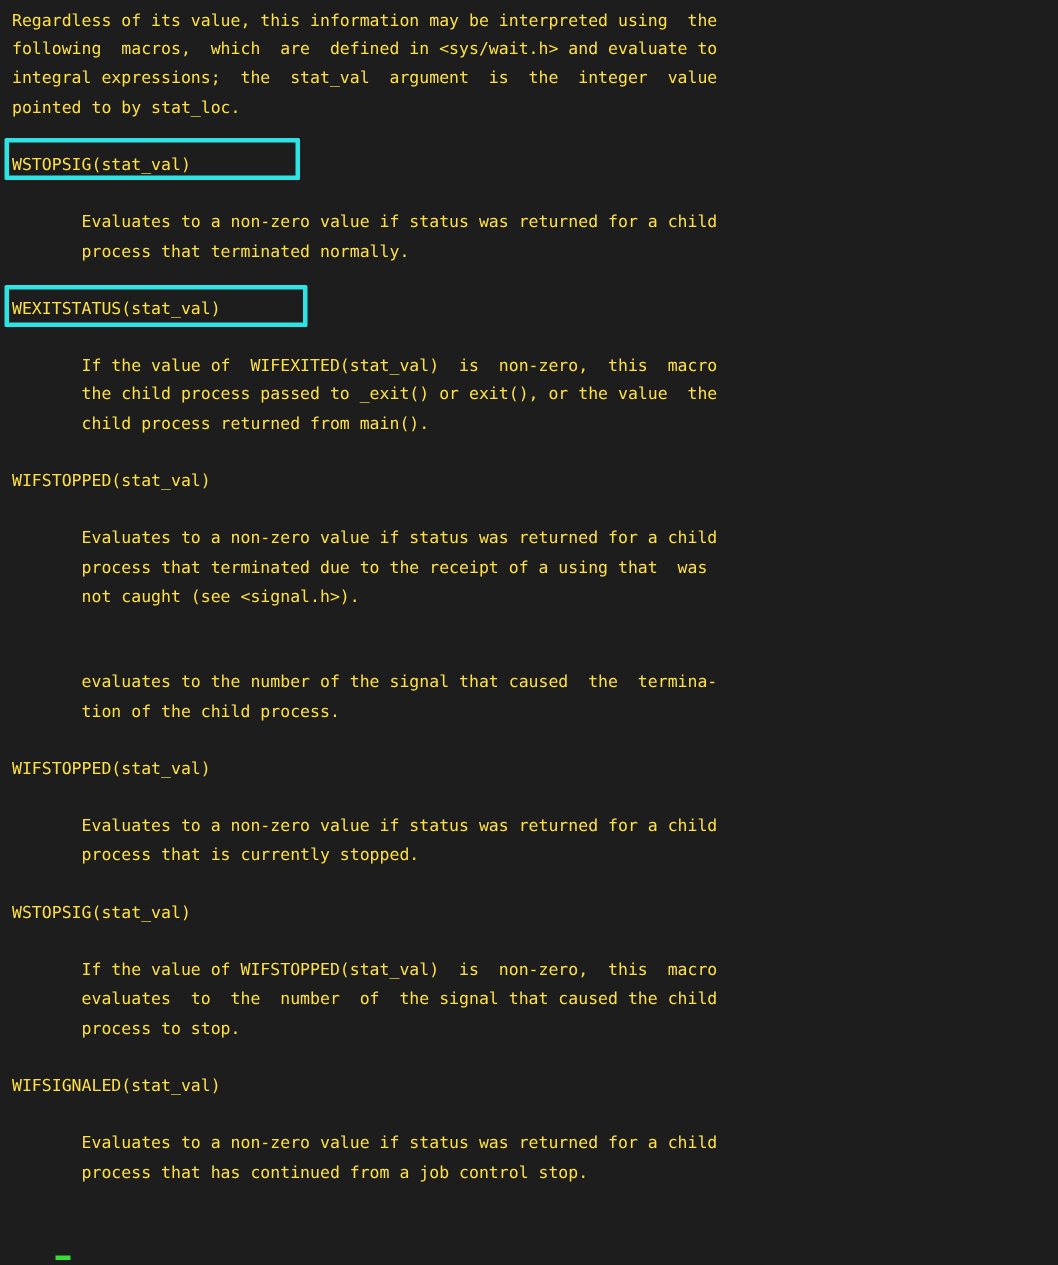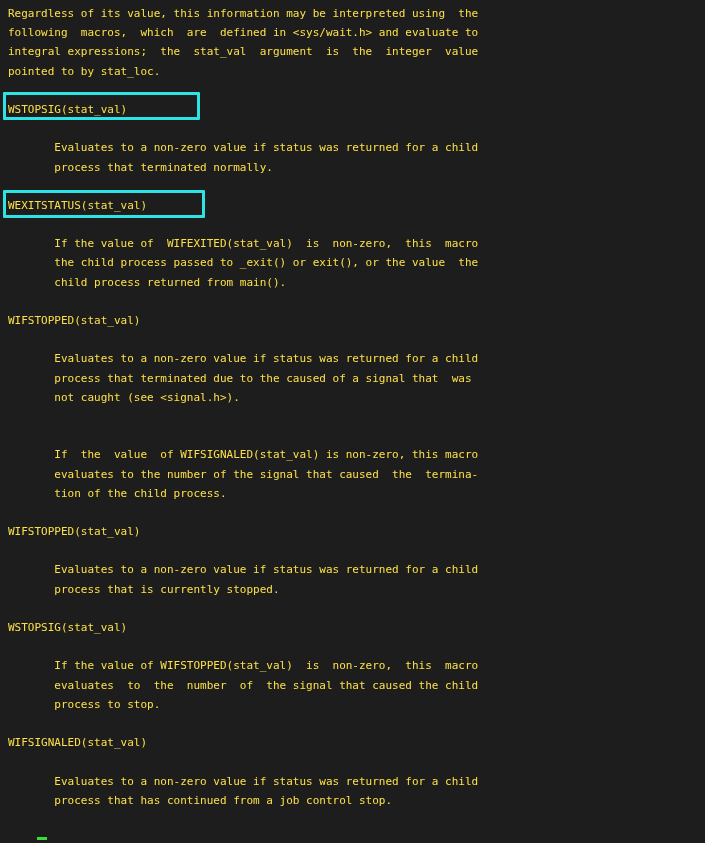--- a/index.html
+++ b/index.html
@@ -80,25 +80,24 @@
     <div class="line"></div>
     <div class="line">WEXITSTATUS(stat_val)</div>
     <div class="line"></div>
     <div class="line">       If the value of  WIFEXITED(stat_val)  is  non-zero,  this  macro</div>
     <div class="line">       the child process passed to _exit() or exit(), or the value  the</div>
     <div class="line">       child process returned from main().</div>
     <div class="line"></div>
     <div class="line">WIFSTOPPED(stat_val)</div>
     <div class="line"></div>
     <div class="line">       Evaluates to a non-zero value if status was returned for a child</div>
-    <div class="line">       process that terminated due to the caused of a signal that  was</div>
+    <div class="line">       process that terminated due to the receipt of a using that  was</div>
     <div class="line">       not caught (see &lt;signal.h&gt;).</div>
     <div class="line"></div>
     <div class="line"></div>
-    <div class="line">       If  the  value  of WIFSIGNALED(stat_val) is non-zero, this macro</div>
     <div class="line">       evaluates to the number of the signal that caused  the  termina-</div>
     <div class="line">       tion of the child process.</div>
     <div class="line"></div>
     <div class="line">WIFSTOPPED(stat_val)</div>
     <div class="line"></div>
     <div class="line">       Evaluates to a non-zero value if status was returned for a child</div>
     <div class="line">       process that is currently stopped.</div>
     <div class="line"></div>
     <div class="line">WSTOPSIG(stat_val)</div>
     <div class="line"></div>

